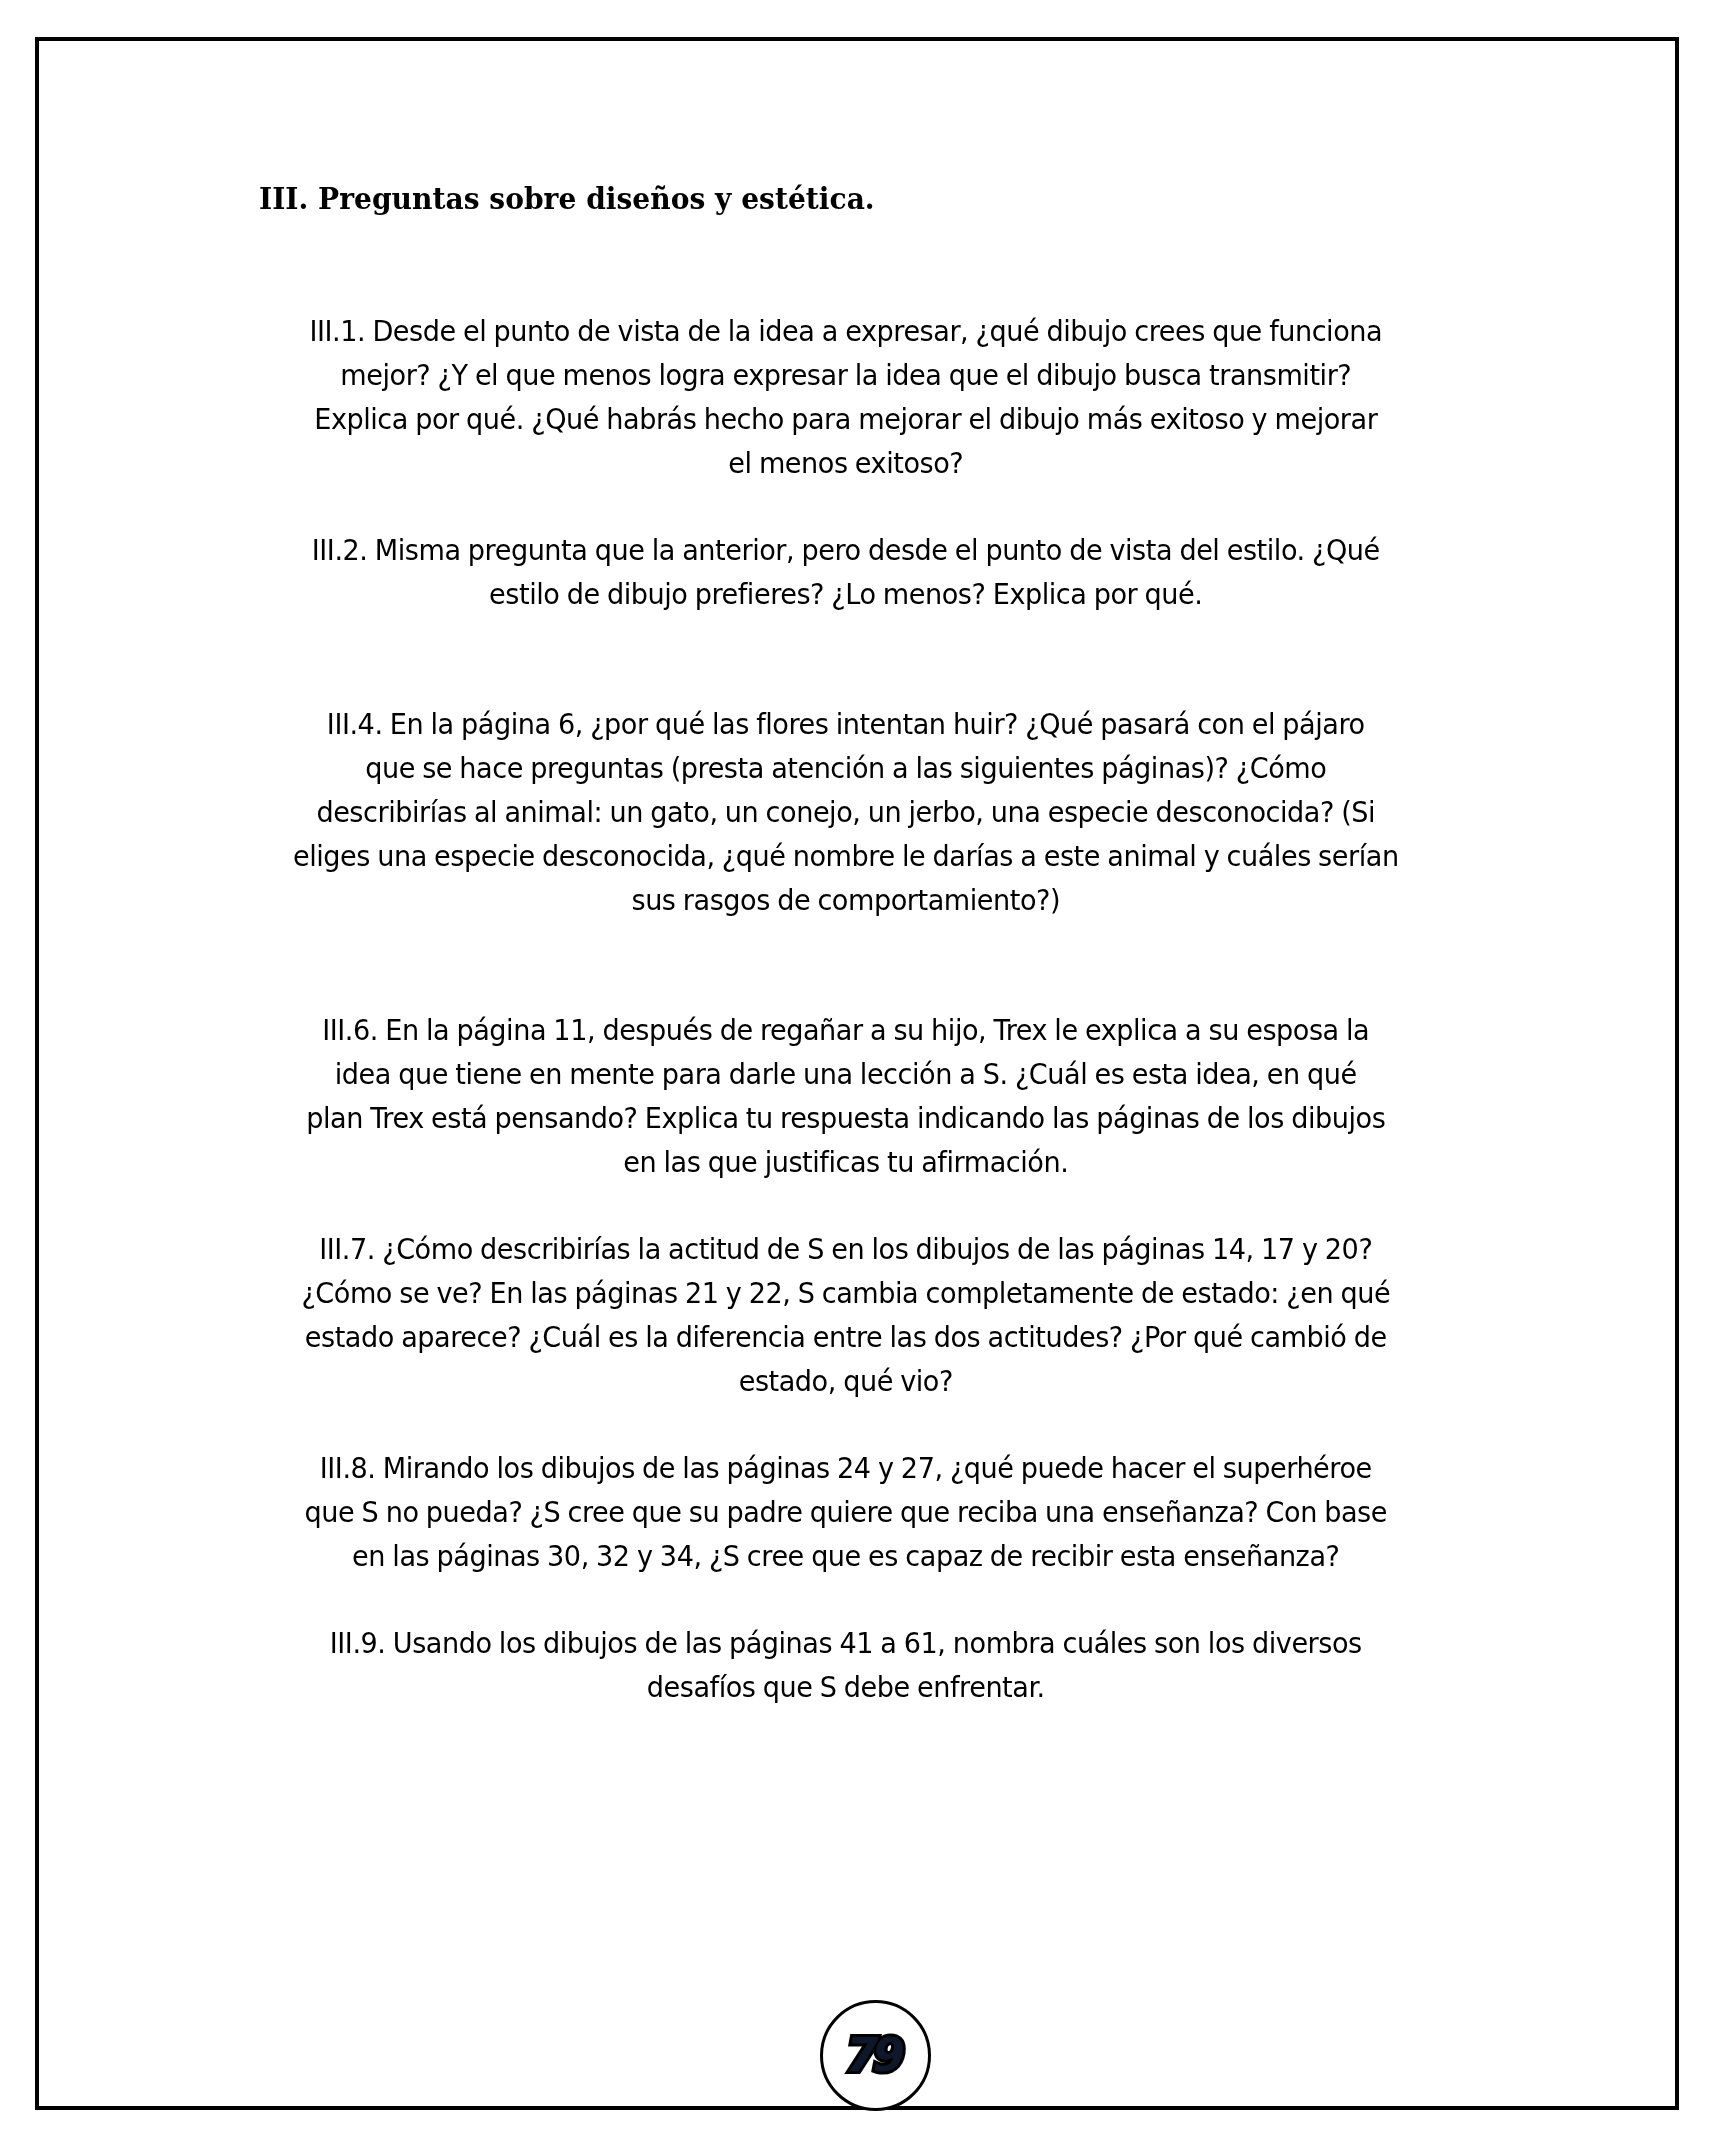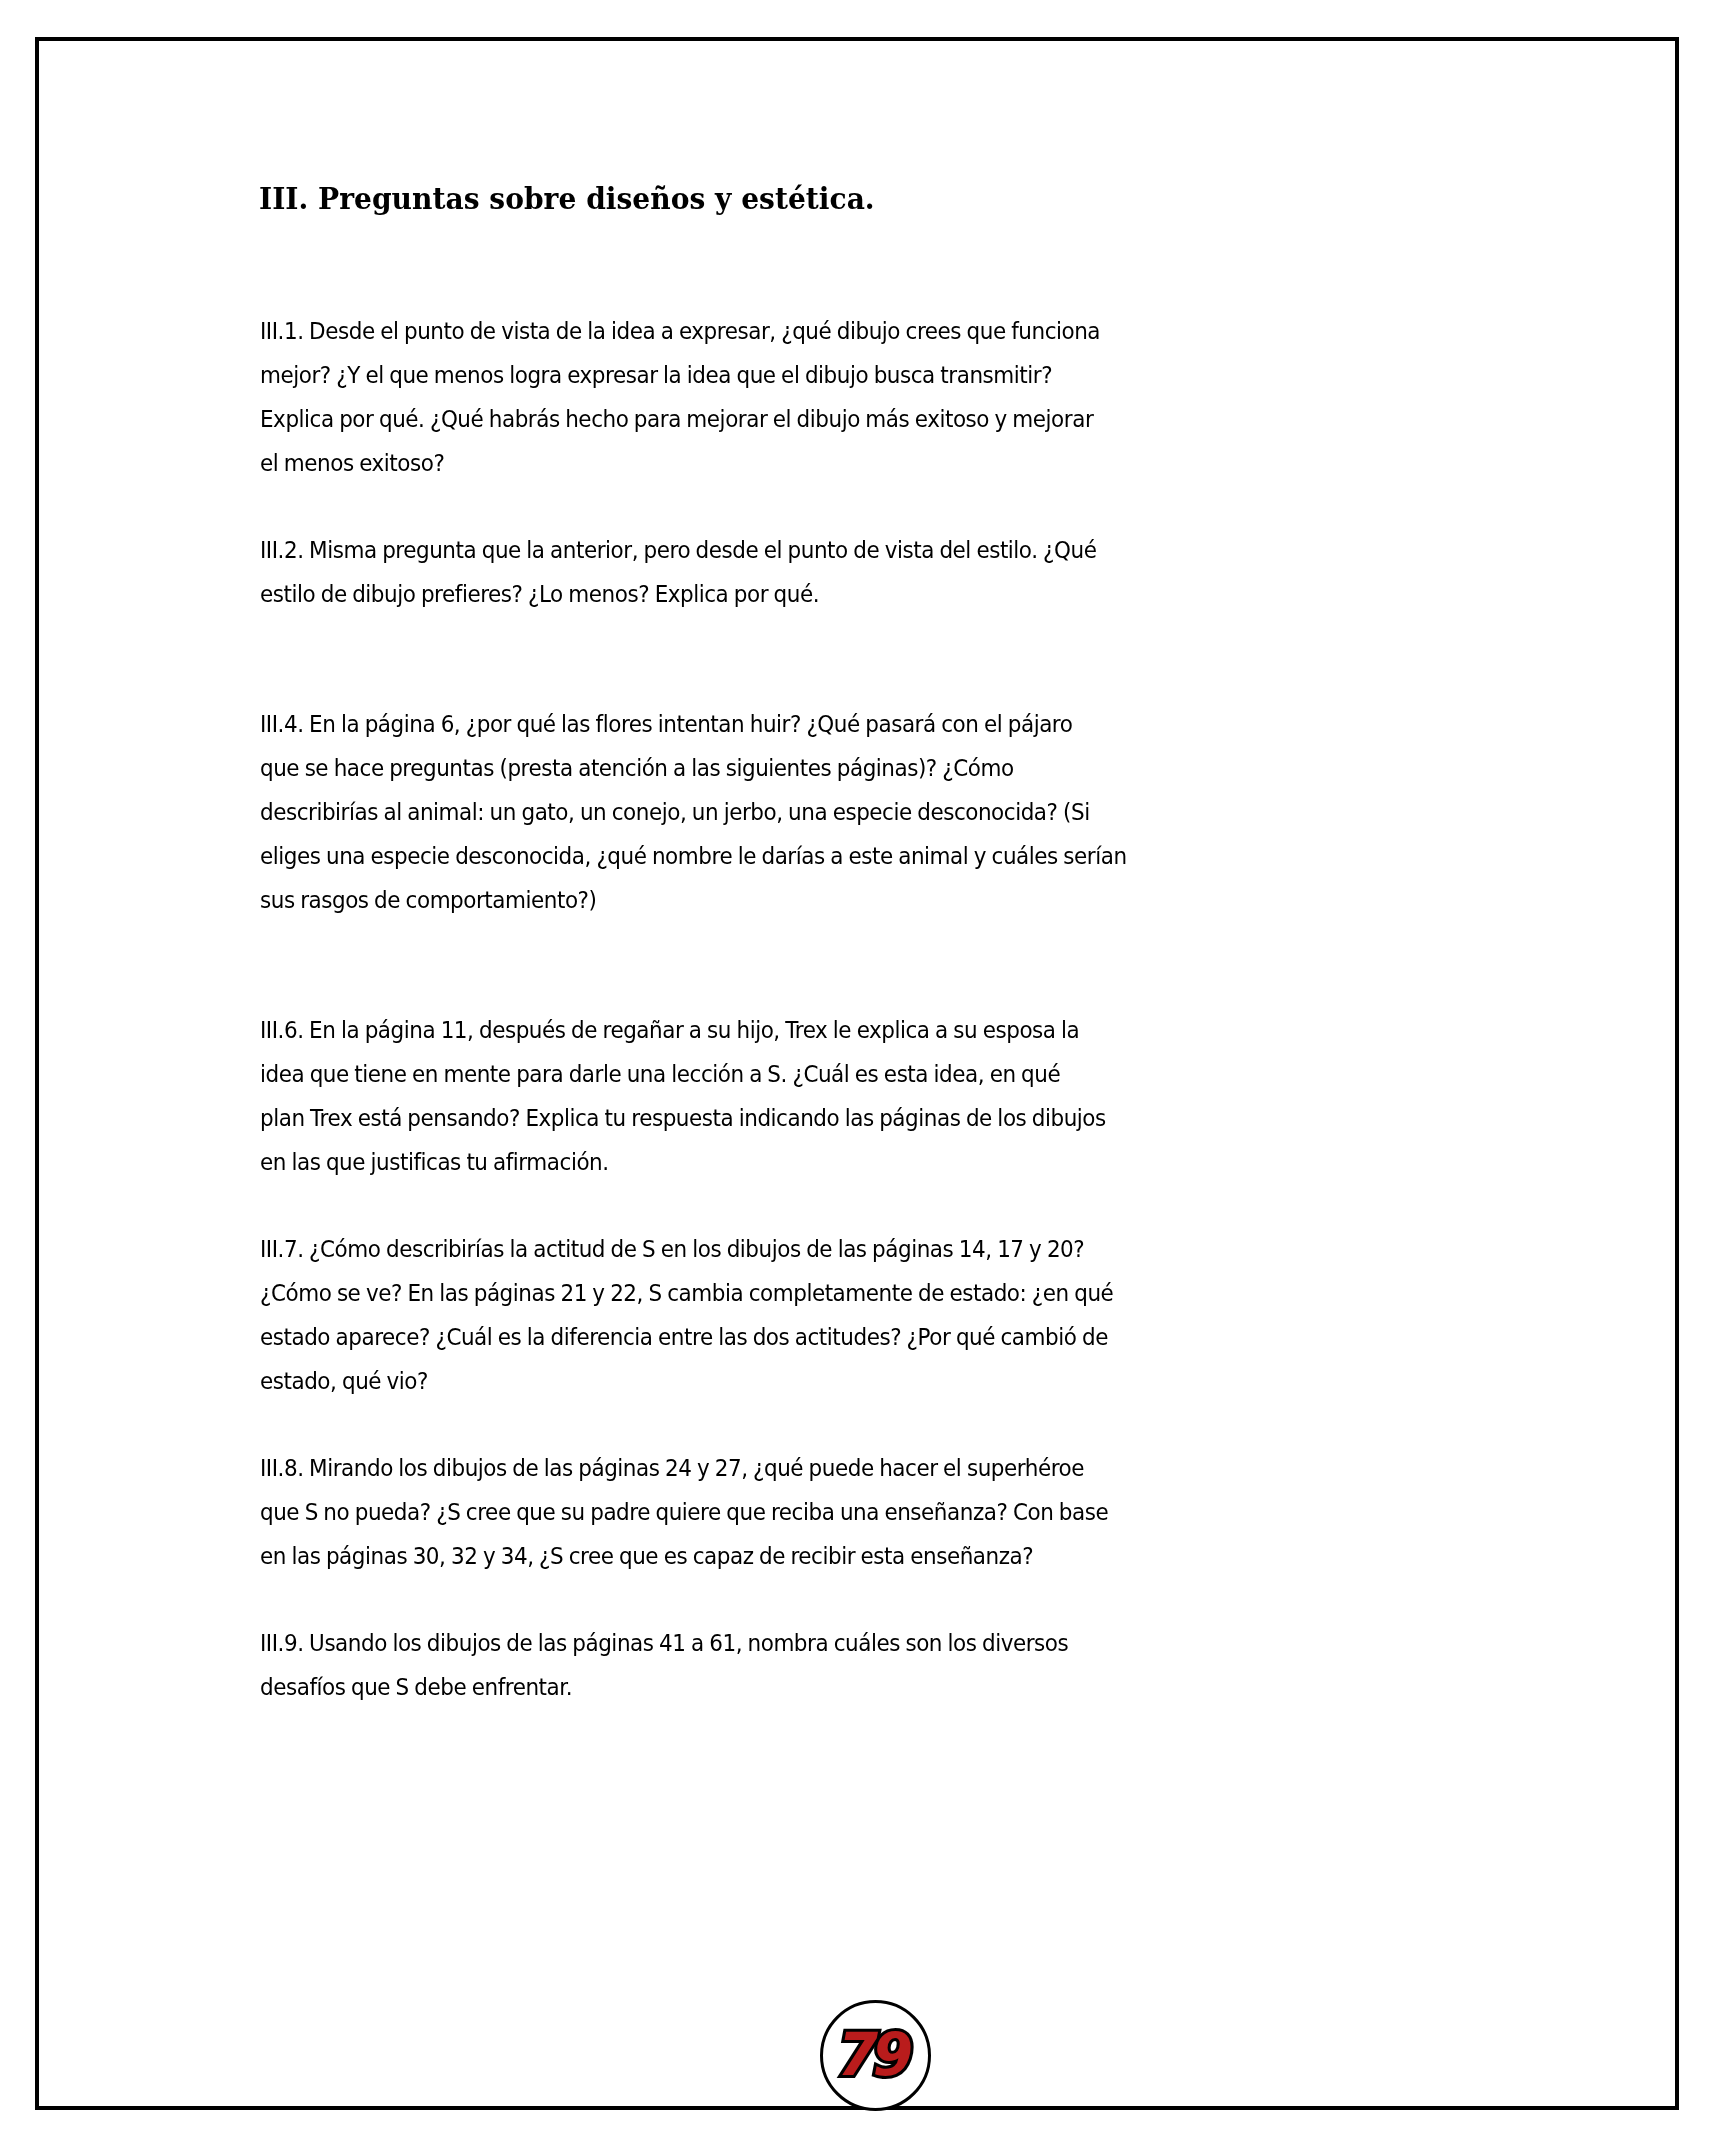--- a/index.html
+++ b/index.html
@@ -39,24 +39,25 @@
     }
     .questions {
       position: absolute;
       left: 260px;
       top: 309px;
       width: 1253px;
     }
     .question {
       margin: 0;
       font-family: "DejaVu Sans", sans-serif;
-      font-size: 23px;
+      font-size: 29px;
       line-height: 44px;
       letter-spacing: -0.5px;
       word-spacing: -0.9px;
+      text-align: center;
     }
     .question .line {
       display: block;
       white-space: nowrap;
       transform: scaleX(0.935);
       transform-origin: left center;
     }
     .q-gap { height: 43px; }
     .page-badge {
       position: absolute;
@@ -69,23 +70,23 @@
       box-sizing: border-box;
       display: flex;
       align-items: center;
       justify-content: center;
       background: #ffffff;
     }
     .page-number {
       font-family: "DejaVu Sans", sans-serif;
       font-weight: 900;
       font-style: italic;
-      font-size: 58px;
+      font-size: 46px;
       line-height: 1;
-      color: #b91c1c;
+      color: #0f172a;
       -webkit-text-stroke: 6.2px #000000;
       paint-order: stroke fill;
       letter-spacing: -5.3px;
       margin-left: -5.3px;
       margin-top: -1.8px;
     }
   </style>
 </head>
 <body>
 

